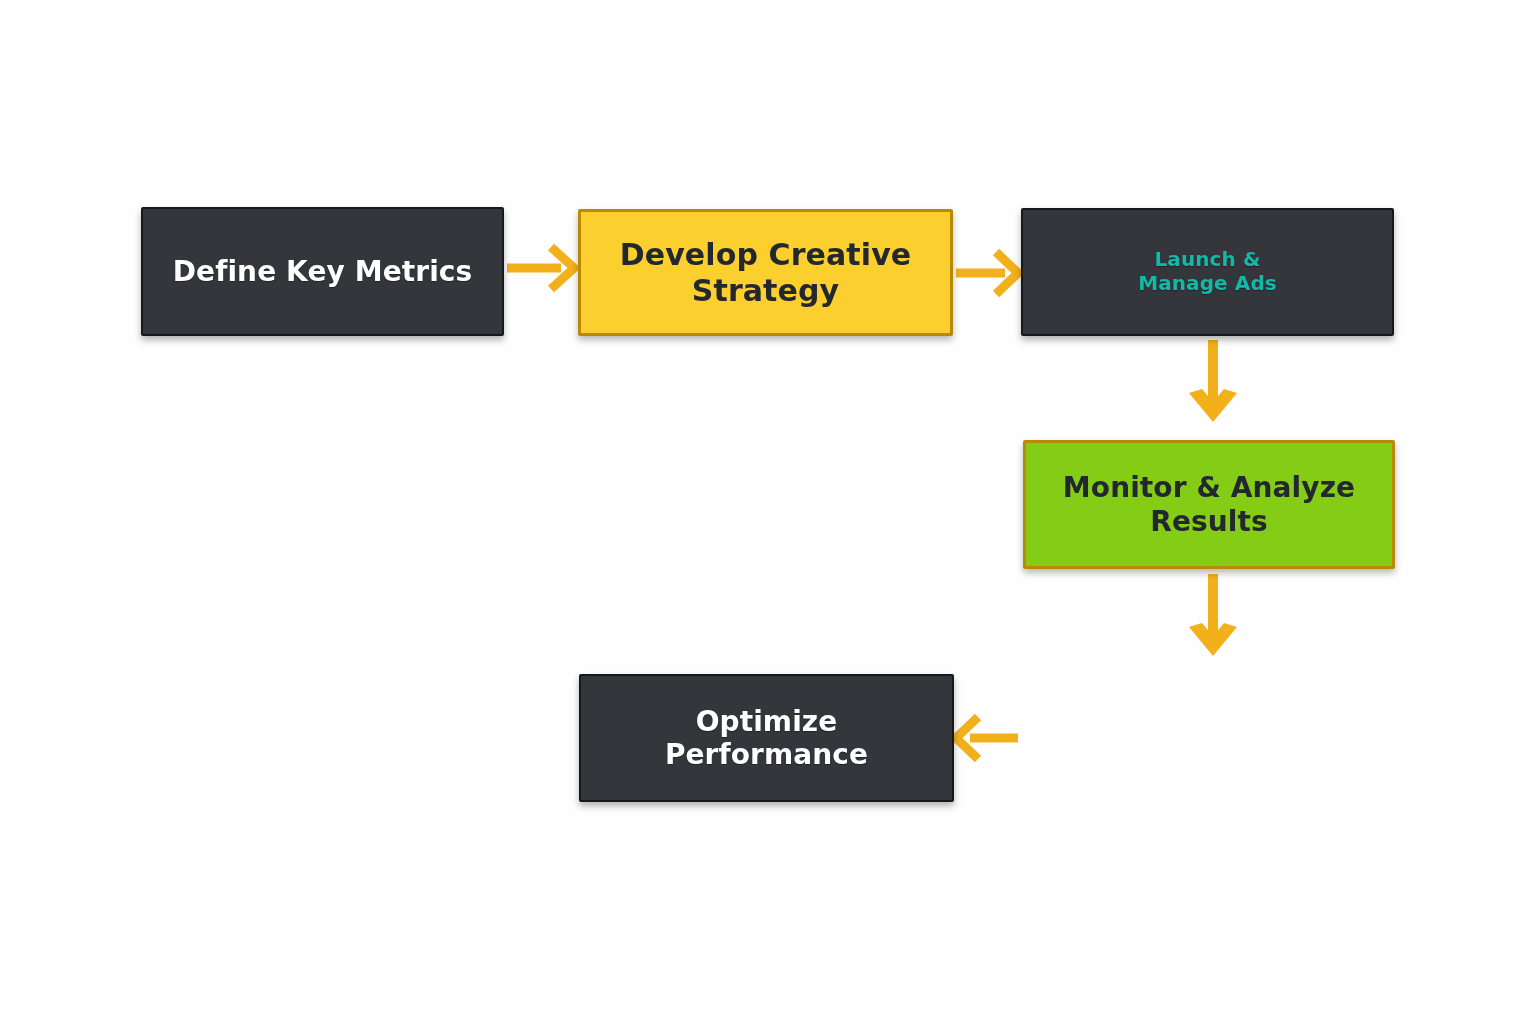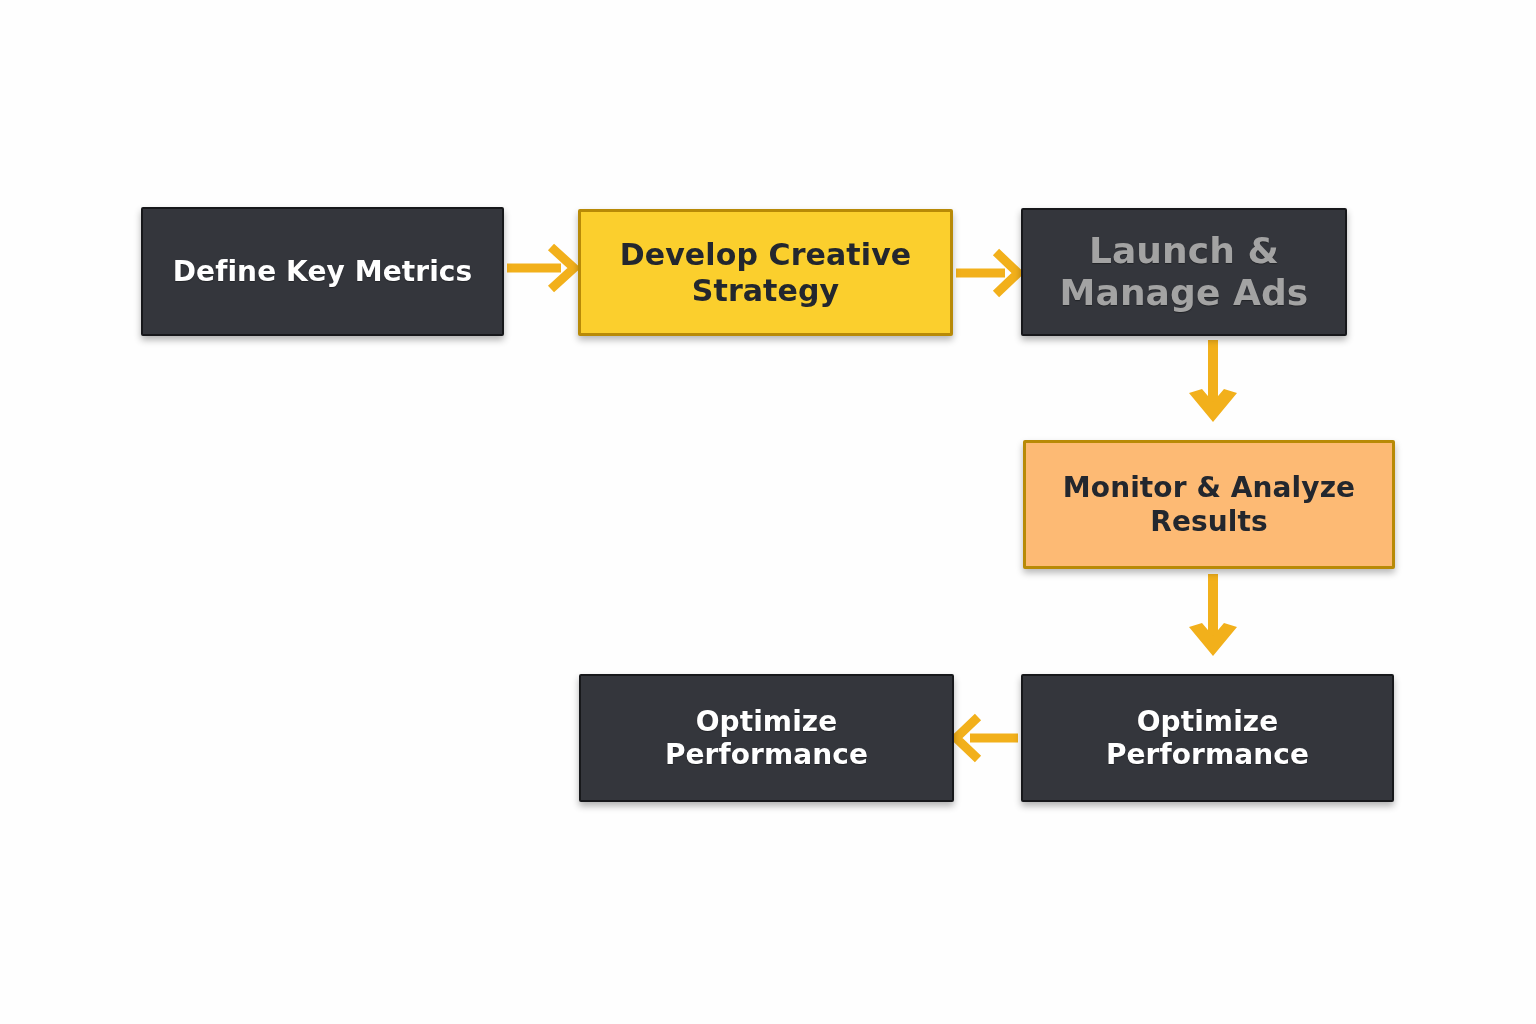--- a/index.html
+++ b/index.html
@@ -87,24 +87,22 @@
       <line x1="1018" y1="738" x2="970" y2="738" stroke="#f2b01b" stroke-width="9" stroke-linecap="butt"></line>
       <polyline points="978,717 956,738 978,759" fill="none" stroke="#f2b01b" stroke-width="9" stroke-linecap="butt" stroke-linejoin="miter"></polyline>
     </g>
   </svg>
 
   <div class="node dark" style="left: 141px; top: 207px; width: 363px; height: 129px; font-size: 28px; background: rgb(52, 54, 60); border-color: rgb(23, 24, 27); color: rgb(255, 255, 255);">Define Key Metrics</div>
 
   <div class="node accent" style="left: 578px; top: 209px; width: 375px; height: 127px; font-size: 30px; background: rgb(251, 207, 45); border-color: rgb(184, 138, 7); color: rgb(35, 39, 46);">Develop Creative
 Strategy</div>
 
-  <div class="node dark" style="left: 1021px; top: 208px; width: 326px; height: 128px; font-size: 36px; background: rgb(52, 54, 60); border-color: rgb(23, 24, 27); color: #a3a3a3;">Launch &amp;
+  <div class="node dark" style="left: 1021px; top: 208px; width: 373px; height: 128px; font-size: 20px; background: rgb(52, 54, 60); border-color: rgb(23, 24, 27); color: #14b8a6;">Launch &amp;
 Manage Ads</div>
 
-  <div class="node accent" style="left: 1023px; top: 440px; width: 372px; height: 129px; font-size: 28px; background: #fdba74; border-color: rgb(184, 138, 7); color: rgb(35, 39, 46);">Monitor &amp; Analyze
+  <div class="node accent" style="left: 1023px; top: 440px; width: 372px; height: 129px; font-size: 28px; background: #84cc16; border-color: rgb(184, 138, 7); color: rgb(35, 39, 46);">Monitor &amp; Analyze
 Results</div>
 
-  <div class="node dark" style="left: 1021px; top: 674px; width: 373px; height: 128px; font-size: 28px; background: rgb(52, 54, 60); border-color: rgb(23, 24, 27); color: rgb(255, 255, 255);">Optimize
-Performance</div>
 
   <div class="node dark" style="left: 579px; top: 674px; width: 375px; height: 128px; font-size: 28px; background: rgb(52, 54, 60); border-color: rgb(23, 24, 27); color: rgb(255, 255, 255);">Optimize Performance</div>
 
 </div>
 
 </body></html>

